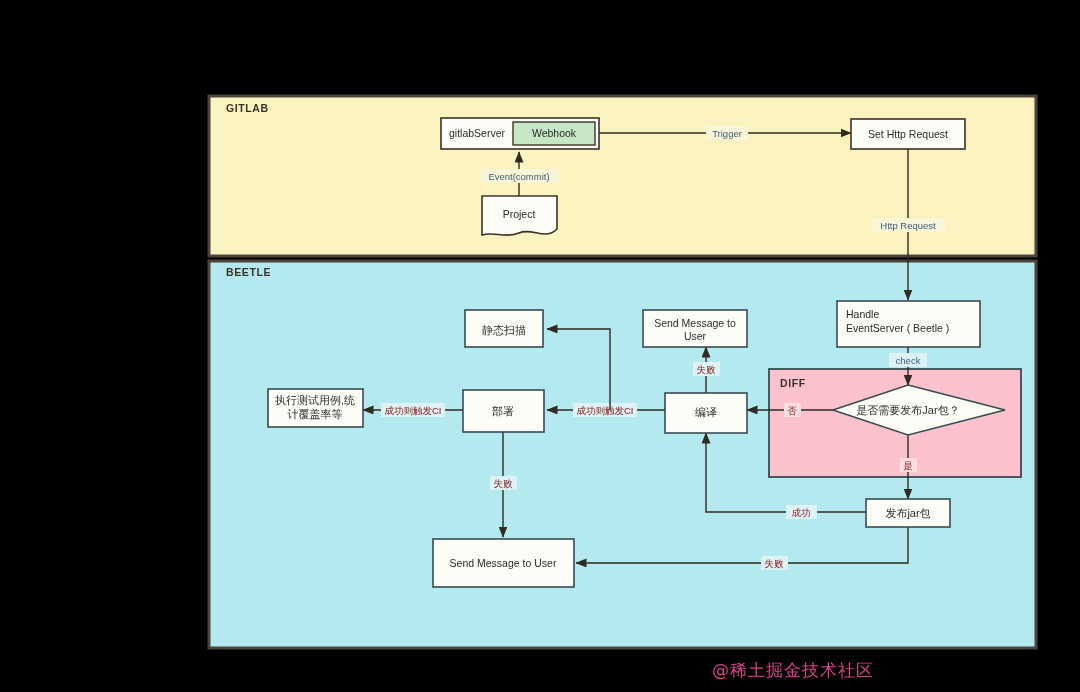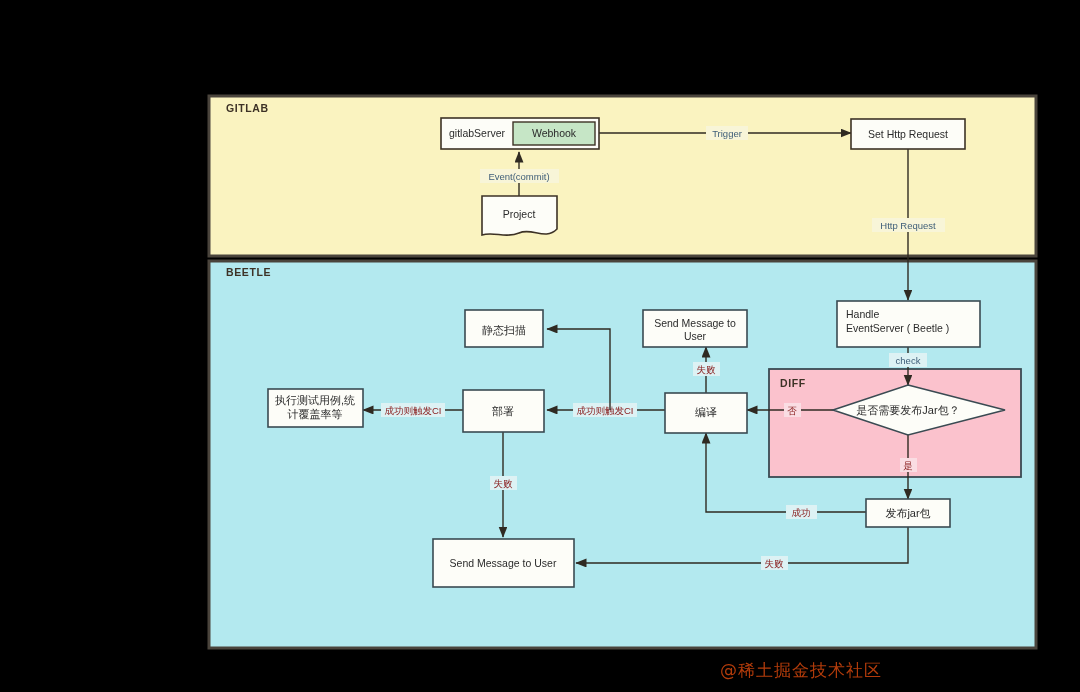--- a/index.html
+++ b/index.html
@@ -69,23 +69,23 @@
     fill: #f8f5d8;
   }
   .label-bg-blue {
     fill: #ddf2f4;
   }
   .label-bg-pink {
     fill: #fadde3;
   }
   .watermark {
     position: absolute;
-    right: 18px;
+    right: 26px;
     bottom: 10px;
-    color: #c2410c;
+    color: #ec4899;
     font-size: 17px;
     font-family: "DejaVu Sans", sans-serif;
     letter-spacing: 1px;
     opacity: 0.92;
   }
 </style>
 </head>
 <body>
 
 <div id="canvas">

